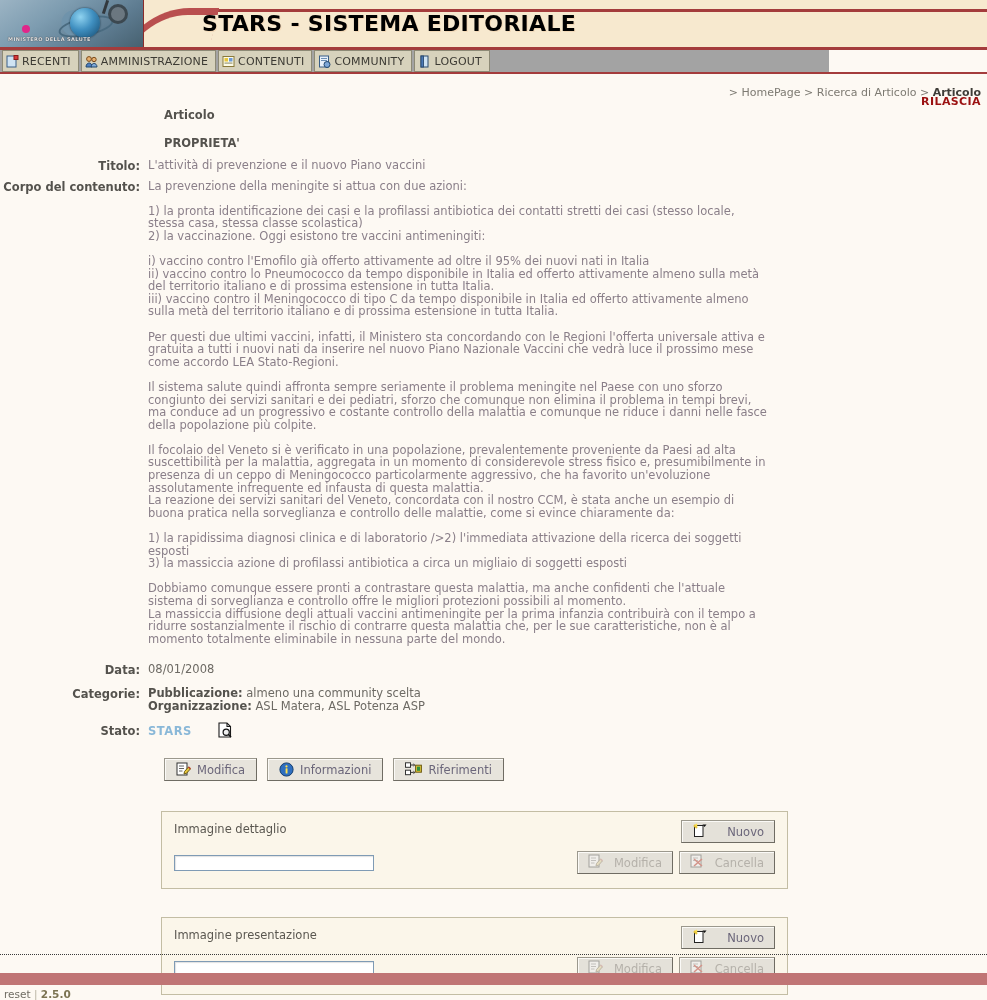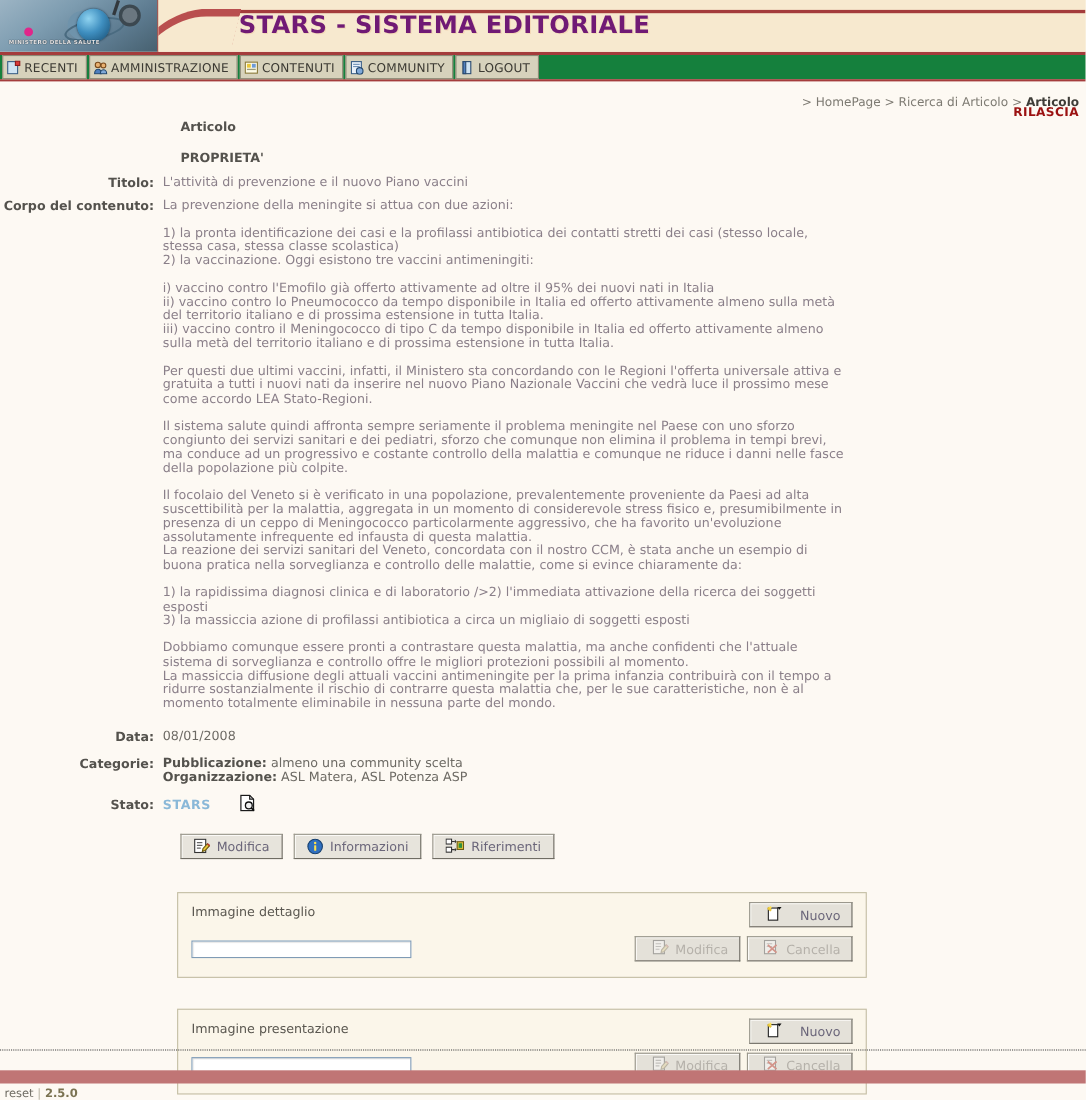--- a/index.html
+++ b/index.html
@@ -75,32 +75,31 @@
     width: 90px; height: 60px;
     border-left: 7px solid #b94f4f;
     border-top: 7px solid #b94f4f;
     border-top-left-radius: 70px;
     transform: skewX(-14deg);
   }
   .banner-title {
     position: absolute; left: 58px; top: 11px;
     font-family: "DejaVu Sans", sans-serif;
     font-size: 22px; font-weight: bold; letter-spacing: .3px;
-    color: #701a75;
+    color: #000000;
     text-shadow: 1px 1px 0 #f3d9b8;
-    margin-left: 15px;
   }
   .header-rule {
     width: 987px; height: 3px; background: #a43c3c;
   }
 
   
   .tabbar {
-    width: 987px; height: 22px;
-    background: #15803d;
+    width: 829px; height: 22px;
+    background: #a3a3a3;
     display: flex; align-items: stretch;
     padding-left: 2px;
   }
   .tab {
     display: flex; align-items: center; gap: 3px;
     padding: 0 7px 0 3px;
     background: #d7d2bc;
     border: 1px solid #8d8a76;
     border-bottom: 1px solid #8d8a76;
     margin-right: 2px;
@@ -183,21 +182,21 @@
   }
   .panel-btns { margin-left: auto; display: flex; gap: 6px; }
   .pbtn {
     display: flex; align-items: center; gap: 6px;
     height: 23px; min-width: 96px; padding: 0 10px;
     background: #e4e1d9;
     border: 1px solid #9b988d;
     border-right-color: #6f6c63; border-bottom-color: #6f6c63;
     box-shadow: inset 1px 1px 0 #fbfaf7;
     font-size: 11.5px; color: #6b667a; cursor: pointer;
-    justify-content: flex-end;
+    justify-content: space-between;
   }
   .pbtn.disabled { color: #b5b1aa; cursor: default; }
   .pbtn.nuovo { position: absolute; right: 12px; top: 8px; min-width: 94px; }
 
   
   .dotline {
     position: absolute; left: 0; top: 954px;
     width: 987px; height: 1px;
     border-top: 1px dotted #3a3a3a;
   }

